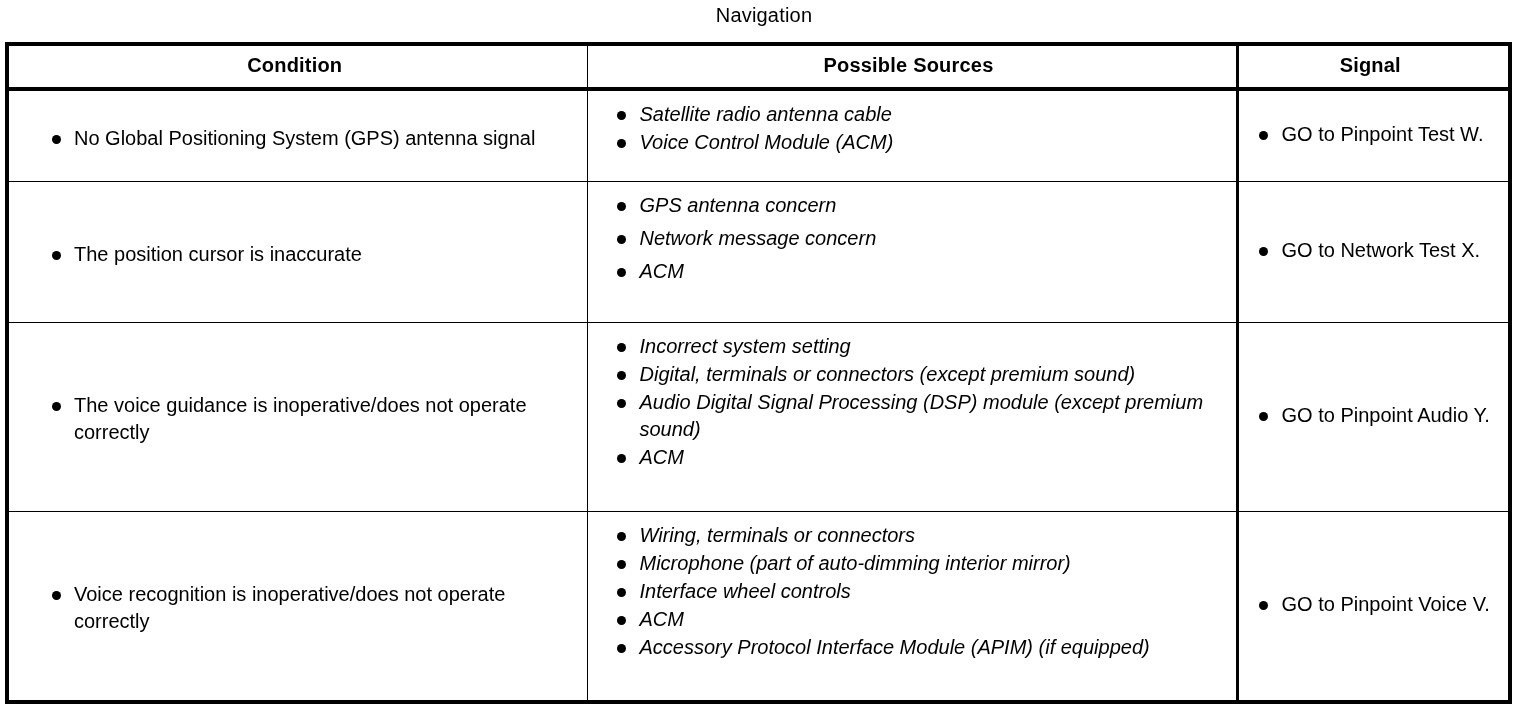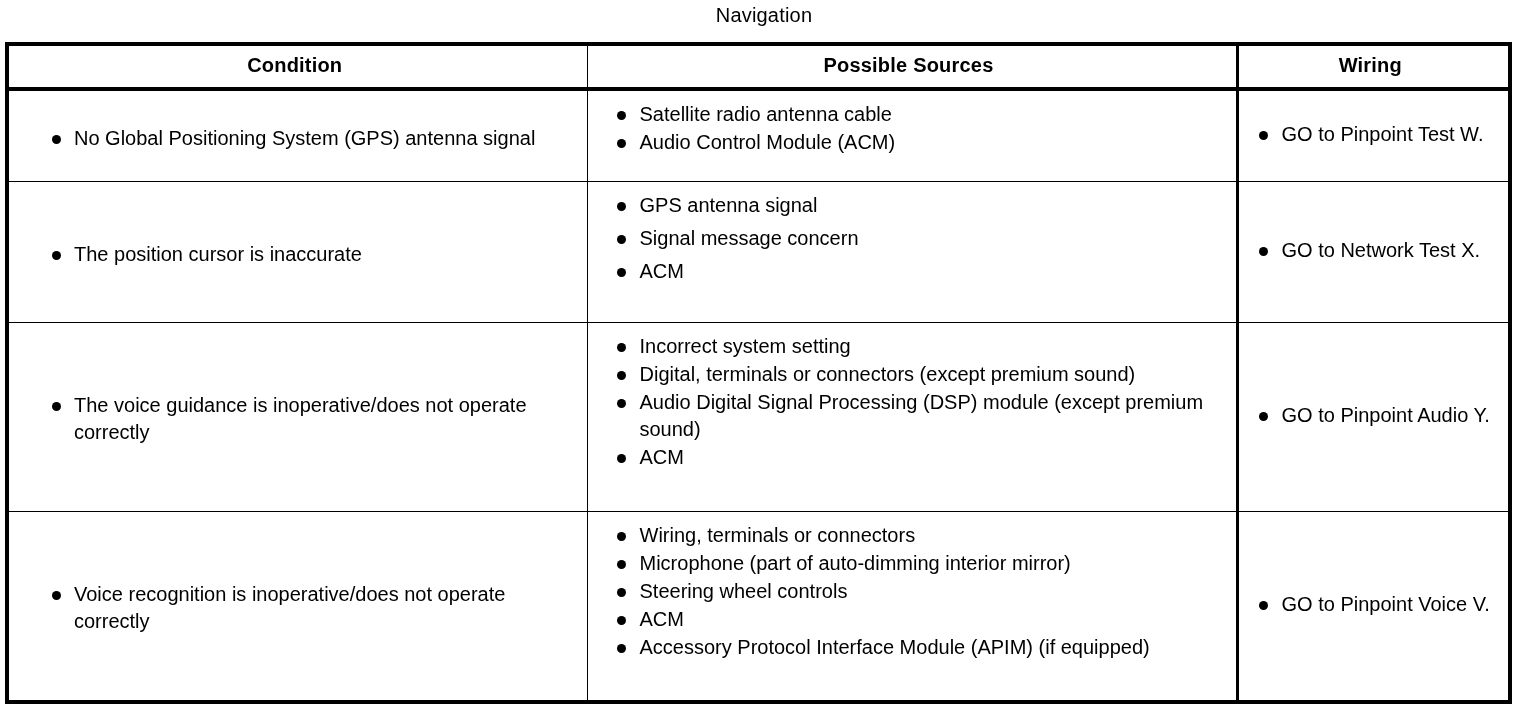--- a/index.html
+++ b/index.html
@@ -72,21 +72,21 @@
 
   tbody td {
     vertical-align: middle;
     padding: 8px 6px 10px 6px;
     font-size: 20px;
     line-height: 27px;
   }
   tbody tr + tr td { border-top: 1.5px solid #000; }
 
   td.cell-cond { border-right: 1.5px solid #000; }
-  td.cell-src  { border-right: 3px solid #000; vertical-align: top; }
+  td.cell-src  { border-right: 3px solid #000; vertical-align: top; font-style: italic; }
   td.cell-act  { }
 
   ul.blist {
     list-style: none;
     margin: 0;
     padding: 0;
   }
   ul.blist li {
     position: relative;
     padding-left: 32px;
@@ -126,54 +126,54 @@
     <table class="grid">
       <colgroup>
         <col class="c-cond">
         <col class="c-src">
         <col class="c-act">
       </colgroup>
       <thead>
         <tr>
           <th class="h-cond">Condition</th>
           <th class="h-src">Possible Sources</th>
-          <th class="h-act">Wiring</th>
+          <th class="h-act">Signal</th>
         </tr>
       </thead>
       <tbody>
 
         <tr class="row-1">
           <td class="cell-cond">
             <ul class="blist">
               <li>No Global Positioning System (GPS) antenna signal</li>
             </ul>
           </td>
           <td class="cell-src">
             <ul class="blist">
               <li>Satellite radio antenna cable</li>
-              <li>Audio Control Module (ACM)</li>
+              <li>Voice Control Module (ACM)</li>
             </ul>
           </td>
           <td class="cell-act">
             <ul class="blist">
               <li>GO to Pinpoint Test W.</li>
             </ul>
           </td>
         </tr>
 
         <tr class="row-2">
           <td class="cell-cond">
             <ul class="blist">
               <li>The position cursor is inaccurate</li>
             </ul>
           </td>
           <td class="cell-src">
             <ul class="blist">
-              <li>GPS antenna signal</li>
-              <li>Signal message concern</li>
+              <li>GPS antenna concern</li>
+              <li>Network message concern</li>
               <li>ACM</li>
             </ul>
           </td>
           <td class="cell-act">
             <ul class="blist">
               <li>GO to Network Test X.</li>
             </ul>
           </td>
         </tr>
 
@@ -201,21 +201,21 @@
         <tr class="row-4">
           <td class="cell-cond">
             <ul class="blist">
               <li>Voice recognition is inoperative/does not operate correctly</li>
             </ul>
           </td>
           <td class="cell-src">
             <ul class="blist">
               <li>Wiring, terminals or connectors</li>
               <li>Microphone (part of auto-dimming interior mirror)</li>
-              <li>Steering wheel controls</li>
+              <li>Interface wheel controls</li>
               <li>ACM</li>
               <li>Accessory Protocol Interface Module (APIM) (if equipped)</li>
             </ul>
           </td>
           <td class="cell-act">
             <ul class="blist">
               <li>GO to Pinpoint Voice V.</li>
             </ul>
           </td>
         </tr>

